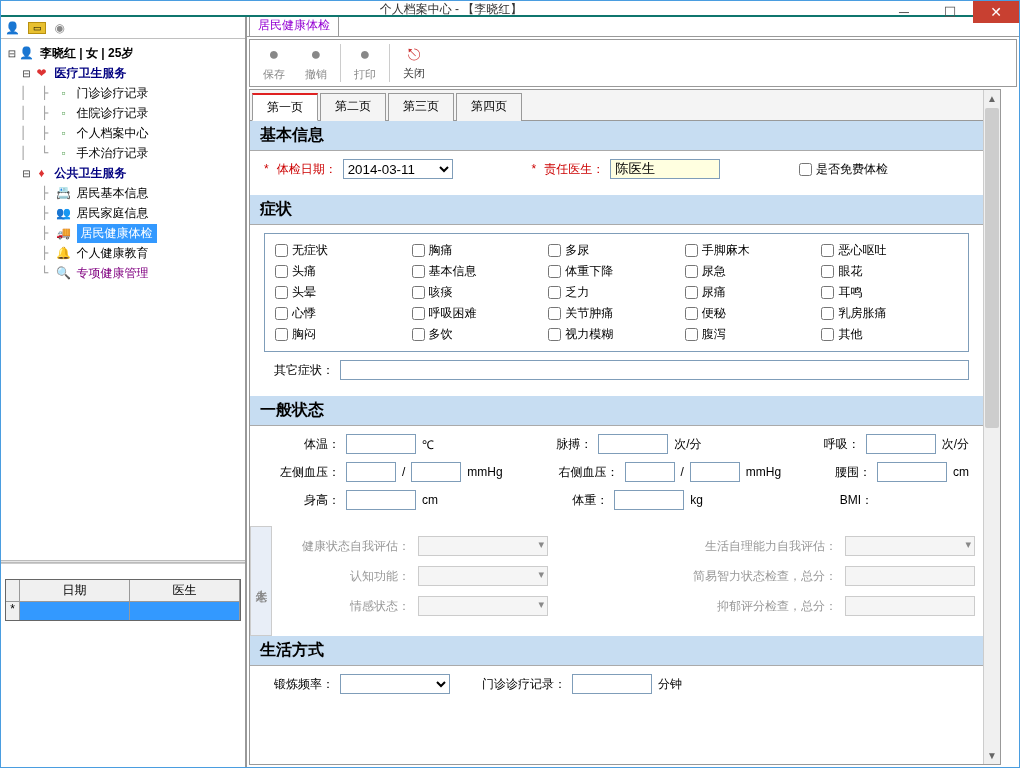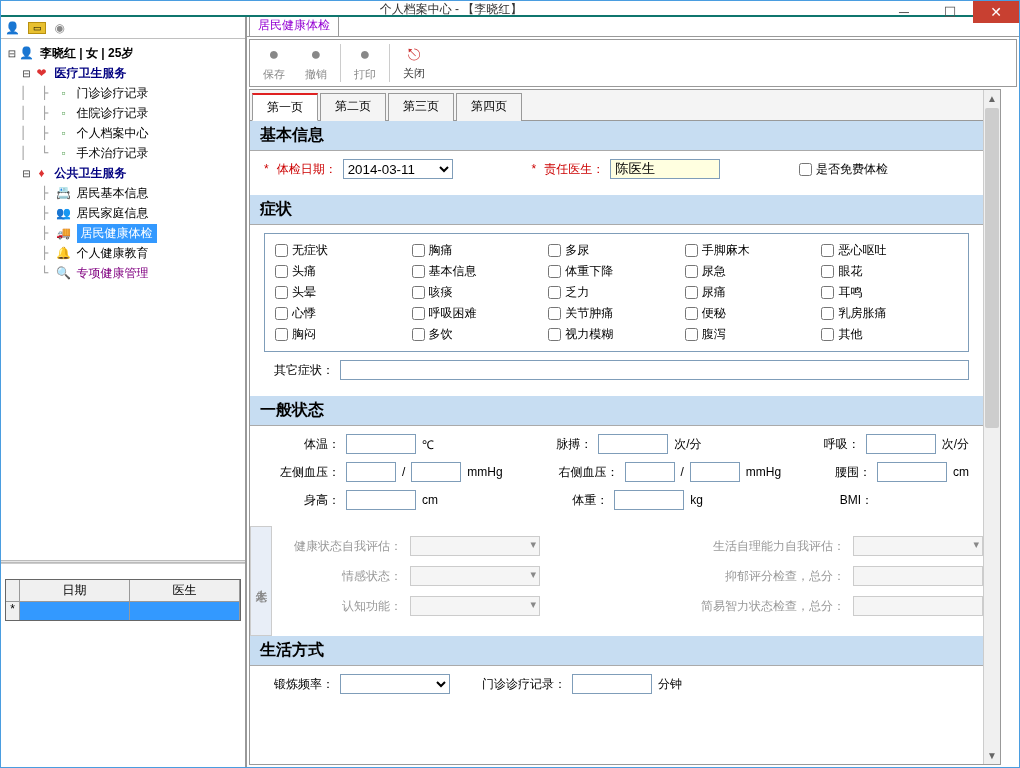--- a/index.html
+++ b/index.html
@@ -57,21 +57,21 @@
 .lbl.red { color: #cc0000; }
 .req { color: #cc0000; margin-right: 2px; }
 .txt { border: 1px solid #7f9db9; height: 20px; padding: 0 4px; background: #fff; }
 .txt.yellow { background: #ffffe0; }
 .cbx { display: inline-flex; align-items: center; gap: 4px; }
 .cbx input { width: 13px; height: 13px; }
 .symptom-box { border: 1px solid #7f9db9; padding: 8px 10px; }
 .symptoms { display: grid; grid-template-columns: repeat(5, 1fr); row-gap: 4px; }
 .elderly { display: flex; }
 .elderly-label { width: 22px; background: #e8eef7; display: flex; align-items: center; justify-content: center; writing-mode: vertical-rl; color: #888; border: 1px solid #ccc; padding: 4px 0; }
-.elderly-body { flex: 1; padding: 10px 0; }
+.elderly-body { flex: 1; padding: 10px 8px; }
 .elderly-row { display: flex; align-items: center; margin-bottom: 10px; gap: 8px; }
 .elbl { text-align: right; width: 130px; color: #999; }
 .elbl2 { text-align: right; width: 200px; color: #999; }
 .combo { border: 1px solid #ccc; background: #f5f5f5; width: 130px; height: 20px; position: relative; }
 .combo::after { content: "▾"; position: absolute; right: 3px; top: 1px; color: #888; font-size: 11px; }
 .ro { border: 1px solid #ccc; background: #f5f5f5; width: 130px; height: 20px; }
 select.sel { border: 1px solid #7f9db9; height: 20px; background: #fff; }
 </style>
 </head>
 <body>
@@ -387,31 +387,31 @@
             <div class="elderly-label">老年人</div>
             <div class="elderly-body">
               <div class="elderly-row">
                 <span class="elbl">健康状态自我评估：</span>
                   <div class="combo"></div>
                 <span style="flex:1"></span>
                 <span class="elbl2">生活自理能力自我评估：</span>
                   <div class="combo"></div>
               </div>
               <div class="elderly-row">
+                <span class="elbl">认知功能：</span>
+                  <div class="combo"></div>
+                <span style="flex:1"></span>
+                <span class="elbl2">简易智力状态检查，总分：</span>
+                  <div class="ro"></div>
+              </div>
+              <div class="elderly-row">
                 <span class="elbl">情感状态：</span>
                   <div class="combo"></div>
                 <span style="flex:1"></span>
                 <span class="elbl2">抑郁评分检查，总分：</span>
-                  <div class="ro"></div>
-              </div>
-              <div class="elderly-row">
-                <span class="elbl">认知功能：</span>
-                  <div class="combo"></div>
-                <span style="flex:1"></span>
-                <span class="elbl2">简易智力状态检查，总分：</span>
                   <div class="ro"></div>
               </div>
             </div>
           </div>
 
           <div class="section-head">生活方式</div>
           <div class="section-body">
             <div class="form-row">
               <span class="lbl" style="width:70px">锻炼频率：</span>
               <select class="sel" style="width:110px"><option></option></select>

